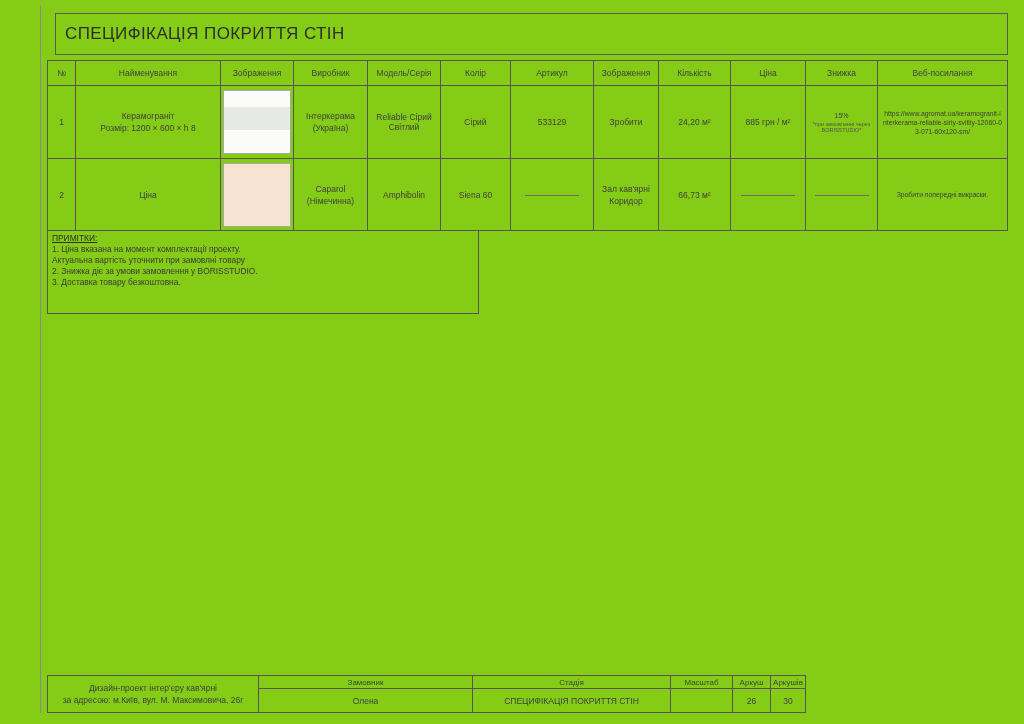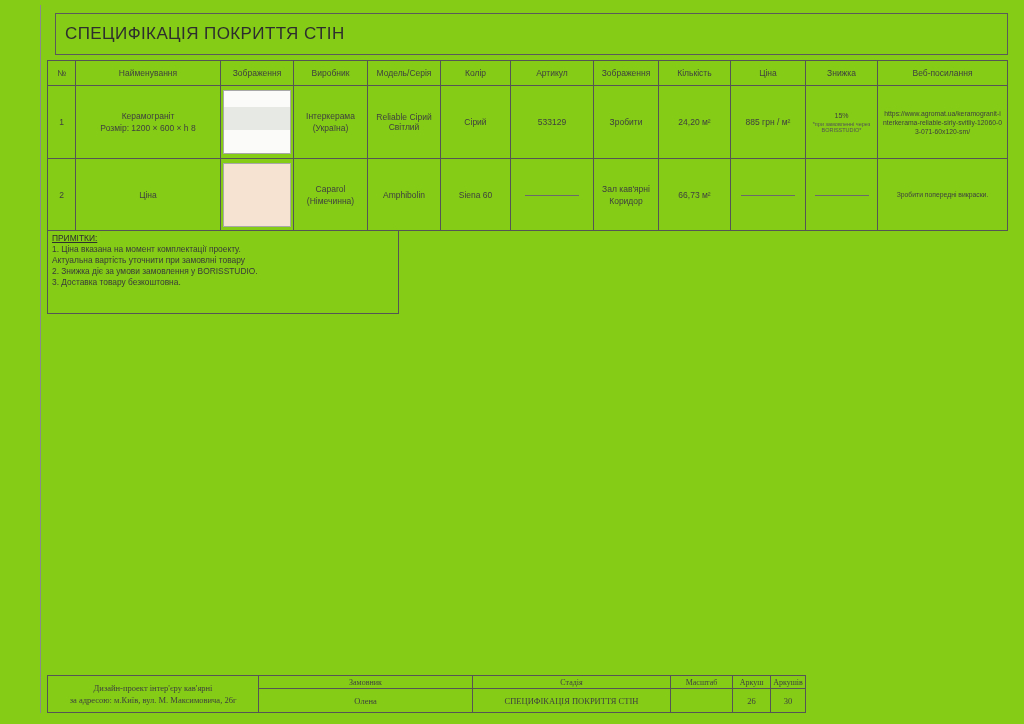--- a/index.html
+++ b/index.html
@@ -25,27 +25,27 @@
   .tile-band { position:absolute; left:0; right:0; top:26%; height:37%; }
   .dash { display:inline-block; width:54px; height:0; border-top:1px solid #6a6a6a; vertical-align:middle; }
 
   .qty { font-size:9px; }
   .price-val { font-size:7.5px; }
   .discount-pct { font-size:7px; line-height:9px; }
   .discount-note { font-size:5.5px; line-height:6px; color:#555; margin-top:1px; }
   .url-text { font-size:6.8px; line-height:9px; word-break:break-all; padding:0 4px; }
   .note-small { font-size:6.8px; line-height:9px; padding:0 6px; }
 
-  .notes-box { position:absolute; left:47px; top:230px; width:352px; height:84px;
+  .notes-box { position:absolute; left:47px; top:230px; width:432px; height:84px;
                border:1px solid #555555; border-top:none; padding:3px 4px; }
   .notes-box .notes-heading { font-size:8.4px; line-height:11px; text-decoration:underline; color:#2e2e2e; }
   .notes-box .note-line { font-size:8.4px; line-height:11px; color:#3a3a3a; }
 
   table.footer { position:absolute; left:47px; top:675px; width:758px; height:38px;
-                 border-collapse:collapse; table-layout:fixed;font-family:Liberation Serif, serif; }
+                 border-collapse:collapse; table-layout:fixed; }
   table.footer th, table.footer td { border:1px solid #555555; text-align:center; vertical-align:middle;
                  font-weight:normal; color:#3f3f3f; padding:0; overflow:hidden; }
   table.footer th { font-size:8px; height:13px; }
   table.footer td { font-size:8.5px; }
   .project-cell div { font-size:8.5px; line-height:12px; }
   .stage-val { font-size:7.5px; }
 
   .logo { position:absolute; left:806px; top:670px; width:206px; height:44px;
           border:2px solid #101010; background:#fff; }
   .logo-name { font-size:26px; font-weight:bold; letter-spacing:-1px; color:#101010;

